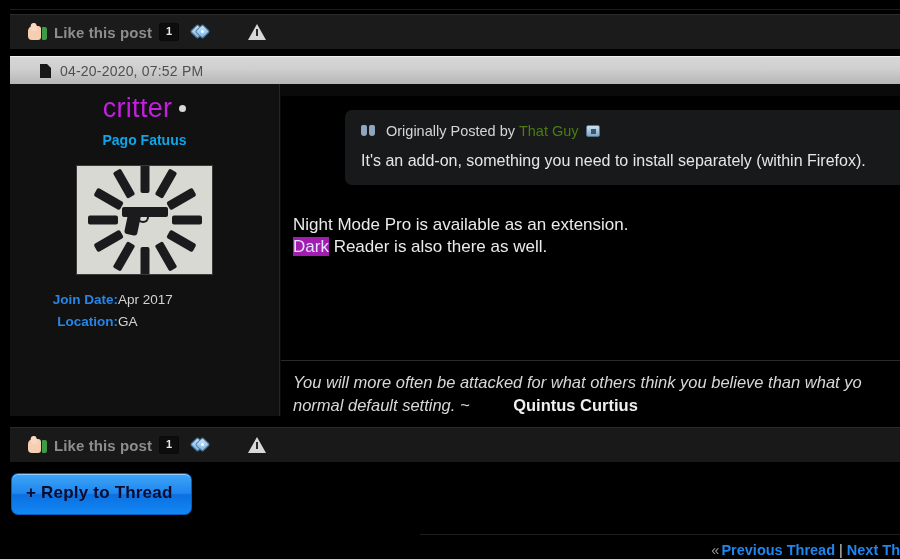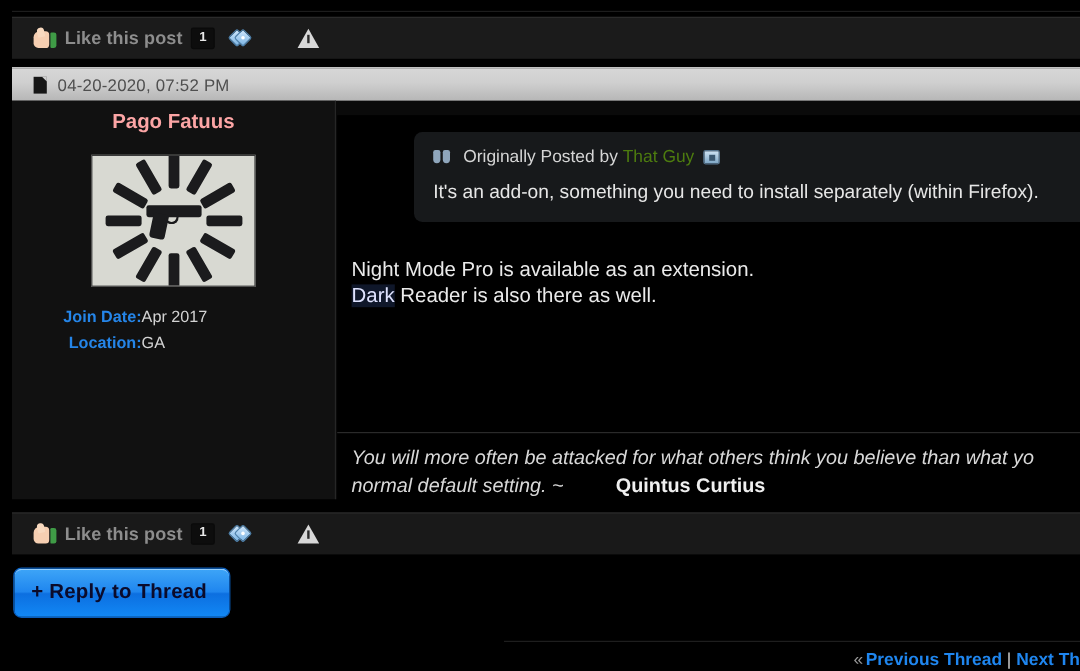--- a/index.html
+++ b/index.html
@@ -116,21 +116,21 @@
 
   
   #datebar {
     position: absolute;
     left: 10px; top: 56px;
     width: 890px; height: 28px;
     background: linear-gradient(to bottom,#d7d7d7 0%, #cfcfcf 45%, #b6b6b6 100%);
     border-top: 1px solid #efefef;
     display: flex;
     align-items: center;
-    padding-left: 18px;
+    padding-left: 30px;
   }
   .page-icon {
     width: 11px; height: 14px;
     background: #161616;
     position: relative;
     margin-right: 9px;
     flex: none;
   }
   .page-icon::after {
     content: "";
@@ -173,23 +173,23 @@
     width: 7px; height: 7px;
     background: #d8d8d8;
     border-radius: 50%;
     vertical-align: middle;
     margin-left: 7px;
     position: relative;
     top: -4px;
   }
   #usertitle {
     margin-top: 8px;
-    font-size: 17px;
+    font-size: 14px;
     font-weight: bold;
-    color: #fca5a5;
+    color: #0ea5e9;
   }
   #avatar {
     margin: 17px auto 0 auto;
     width: 137px; height: 110px;
     background: #d8d9d2;
     border: 1px solid #3a3a3a;
     position: relative;
     overflow: hidden;
   }
   #avatar .mag {
@@ -304,21 +304,21 @@
     white-space: nowrap;
   }
   #posttext {
     position: absolute;
     left: 12px; top: 118px;
     font-size: 17px;
     line-height: 22px;
     color: #eaeaea;
   }
   #posttext .sel {
-    background: #0f172a;
+    background: #a21caf;
     color: #dfe3ff;
   }
   #sigline {
     position: absolute;
     left: 0; right: 0; top: 264px;
     height: 1px;
     background: #2a2a2a;
   }
   #signature {
     position: absolute;
@@ -402,20 +402,23 @@
   </div>
 
   <div id="datebar">
     <span class="page-icon"></span>
     <span id="date-text">04-20-2020, 07:52 PM</span>
   </div>
 
   <div id="post">
 
     <div id="sidebar">
+      <div>
+        <span id="username">critter</span><span id="online-dot"></span>
+      </div>
       <div id="usertitle">Pago Fatuus</div>
 
       <div id="avatar">
         <span class="mag" style="transform:translate(-50%,-50%) rotate(0deg) translateY(-42px);"></span>
         <span class="mag" style="transform:translate(-50%,-50%) rotate(30deg) translateY(-42px);"></span>
         <span class="mag" style="transform:translate(-50%,-50%) rotate(60deg) translateY(-42px);"></span>
         <span class="mag" style="transform:translate(-50%,-50%) rotate(90deg) translateY(-42px);"></span>
         <span class="mag" style="transform:translate(-50%,-50%) rotate(120deg) translateY(-42px);"></span>
         <span class="mag" style="transform:translate(-50%,-50%) rotate(150deg) translateY(-42px);"></span>
         <span class="mag" style="transform:translate(-50%,-50%) rotate(180deg) translateY(-42px);"></span>

